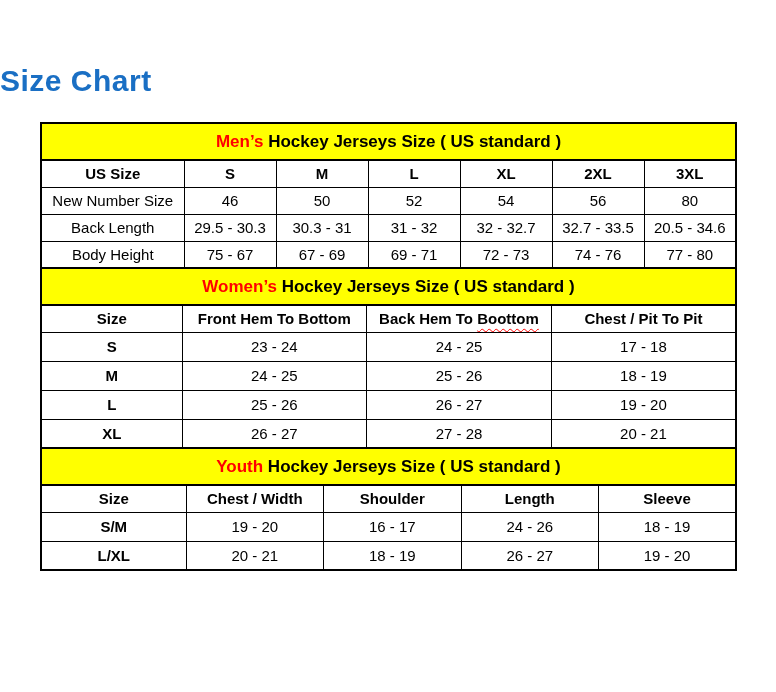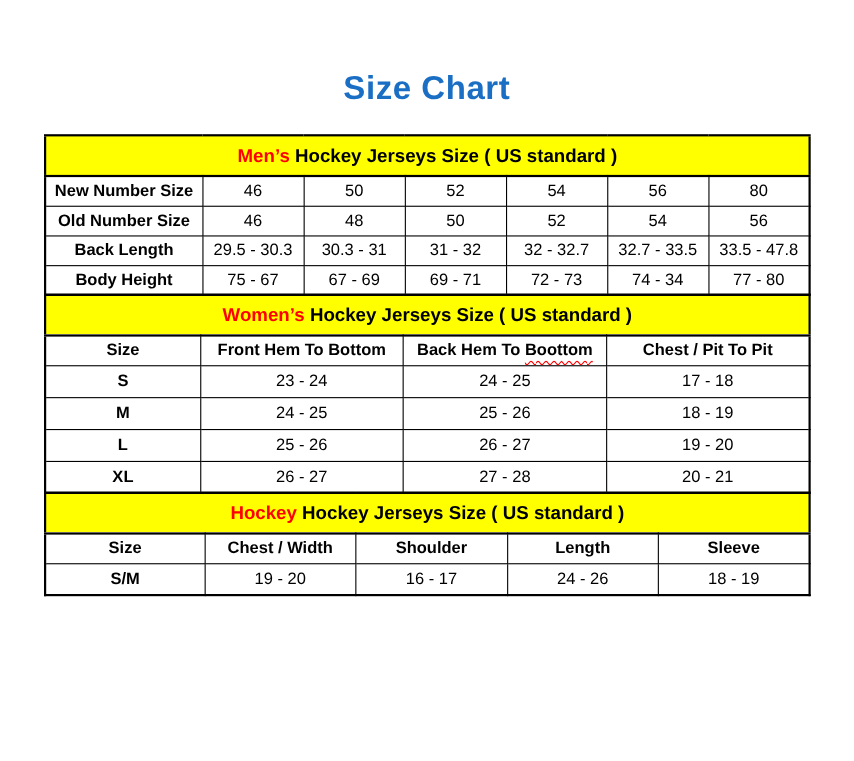--- a/index.html
+++ b/index.html
@@ -13,21 +13,21 @@
   html, body {
     margin: 0; padding: 0;
     width: 776px; height: 692px;
     background: var(--page-bg);
     font-family: "Liberation Sans", sans-serif;
     color: #000;
     overflow: hidden;
   }
   .title {
     margin: 62px 0 0 0;
-    text-align: center;
+    text-align: left;
     font-size: 30px;
     line-height: 38px;
     font-weight: 700;
     color: var(--title-blue);
     letter-spacing: 0.5px;
   }
   .chart {
     width: 697px;
     margin: 22px 0 0 40px;
   }
@@ -56,21 +56,21 @@
     height: 37px;
     text-align: center;
   }
   tr.band .accent { color: var(--accent-red); }
   tr.head th {
     font-weight: 700;
     height: 27px;
   }
   tr.data td { height: 27px; }
   .t-women tr.data td, .t-youth tr.data td { height: 29px; }
-  td.lab { font-weight: 700; margin-left: 48px; }
+  td.lab { font-weight: 400; margin-left: 48px; }
   td.lab-bold { font-weight: 700; }
   .misspell {
     text-decoration-line: underline;
     text-decoration-style: wavy;
     text-decoration-color: var(--accent-red);
     text-decoration-thickness: 1px;
     text-underline-offset: 4px;
   }
 </style>
 </head>
@@ -87,54 +87,54 @@
         <col>
         <col>
         <col>
         <col>
         <col>
       </colgroup>
     <tbody>
         <tr class="band">
       <td colspan="7"><span class="accent">Men’s</span><span> Hockey Jerseys Size ( US standard )</span></td>
     </tr>
+    <tr class="head">
+      <th>US Size</th>
+      <th>S</th>
+      <th>M</th>
+      <th>L</th>
+      <th>XL</th>
+      <th>2XL</th>
+      <th>3XL</th>
+    </tr>
     <tr class="data">
       <td class="lab">New Number Size</td>
       <td>46</td>
       <td>50</td>
       <td>52</td>
       <td>54</td>
       <td>56</td>
       <td>80</td>
     </tr>
     <tr class="data">
-      <td class="lab">Old Number Size</td>
-      <td>46</td>
-      <td>48</td>
-      <td>50</td>
-      <td>52</td>
-      <td>54</td>
-      <td>56</td>
-    </tr>
-    <tr class="data">
       <td class="lab">Back Length</td>
       <td>29.5 - 30.3</td>
       <td>30.3 - 31</td>
       <td>31 - 32</td>
       <td>32 - 32.7</td>
       <td>32.7 - 33.5</td>
-      <td>33.5 - 47.8</td>
+      <td>20.5 - 34.6</td>
     </tr>
     <tr class="data">
       <td class="lab">Body Height</td>
       <td>75 - 67</td>
       <td>67 - 69</td>
       <td>69 - 71</td>
       <td>72 - 73</td>
-      <td>74 - 34</td>
+      <td>74 - 76</td>
       <td>77 - 80</td>
     </tr>
   </tbody>
     </table>
 
   <table class="t-women">
     <colgroup>
         <col style="width:141px">
         <col>
         <col>
@@ -180,32 +180,39 @@
   <table class="t-youth">
     <colgroup>
         <col style="width:145px">
         <col>
         <col>
         <col>
         <col>
       </colgroup>
     <tbody>
         <tr class="band">
-      <td colspan="5"><span class="accent">Hockey</span><span> Hockey Jerseys Size ( US standard )</span></td>
+      <td colspan="5"><span class="accent">Youth</span><span> Hockey Jerseys Size ( US standard )</span></td>
     </tr>
     <tr class="head">
       <th>Size</th>
       <th>Chest / Width</th>
       <th>Shoulder</th>
       <th>Length</th>
       <th>Sleeve</th>
     </tr>
     <tr class="data">
       <td class="lab-bold">S/M</td>
       <td>19 - 20</td>
       <td>16 - 17</td>
       <td>24 - 26</td>
       <td>18 - 19</td>
     </tr>
+    <tr class="data">
+      <td class="lab-bold">L/XL</td>
+      <td>20 - 21</td>
+      <td>18 - 19</td>
+      <td>26 - 27</td>
+      <td>19 - 20</td>
+    </tr>
   </tbody>
     </table>
 
 </div>
 
 </body></html>

